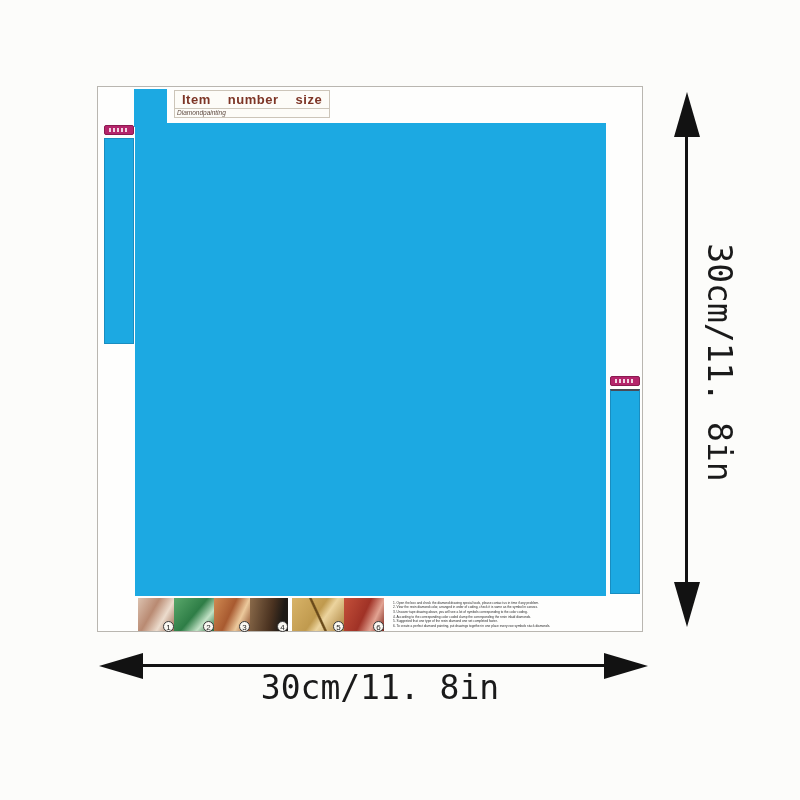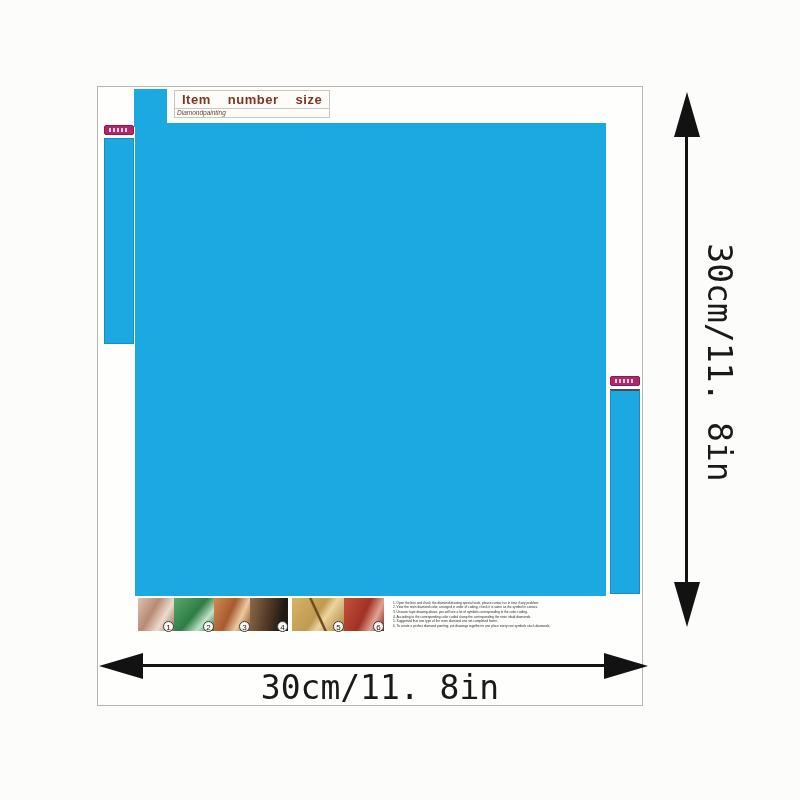--- a/index.html
+++ b/index.html
@@ -5,21 +5,21 @@
   html,body{margin:0;padding:0;}
   body{
     width:800px;height:800px;background:#fcfcfa;
     font-family:"Liberation Sans", sans-serif;
     position:relative;overflow:hidden;
   }
   .stage{position:absolute;left:0;top:0;width:800px;height:800px;}
 
   
   .sheet{
-    position:absolute;left:97px;top:86px;width:546px;height:620px;
+    position:absolute;left:97px;top:86px;width:546px;height:546px;
     background:#fefefd;border:1px solid #b9b6b0;box-sizing:border-box;
   }
   .canvas-tab{
     position:absolute;left:36px;top:2px;width:33px;height:38px;
     background:#1ca9e2;
   }
   .canvas-main{
     position:absolute;left:37px;top:36px;width:471px;height:473px;
     background:#1ca9e2;
   }

